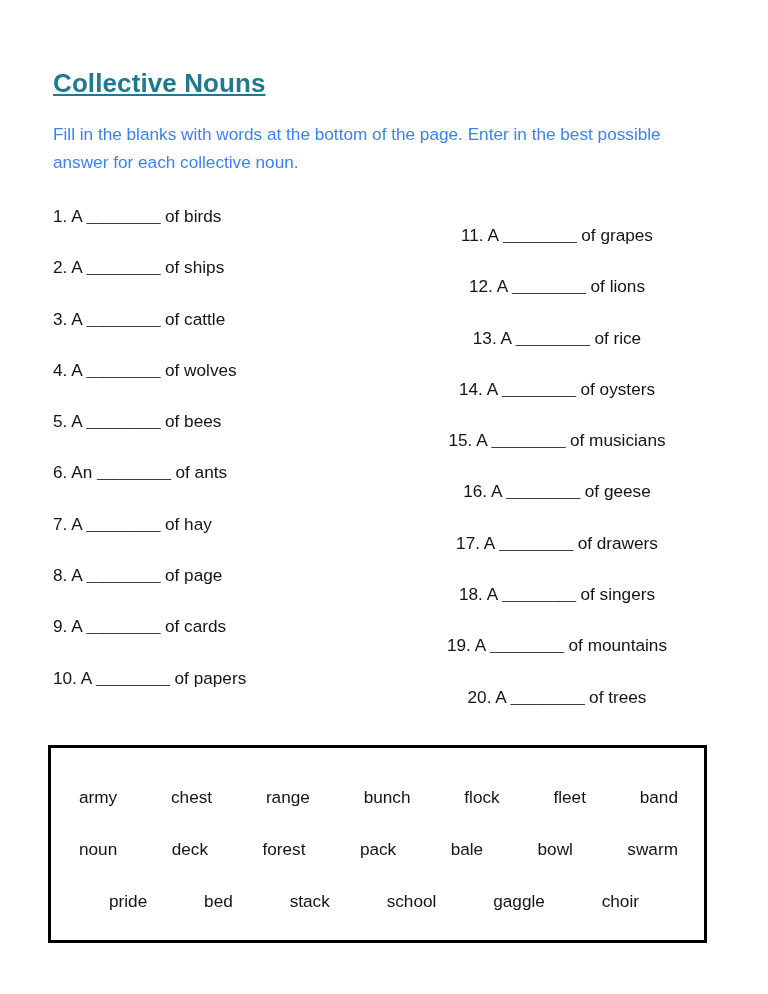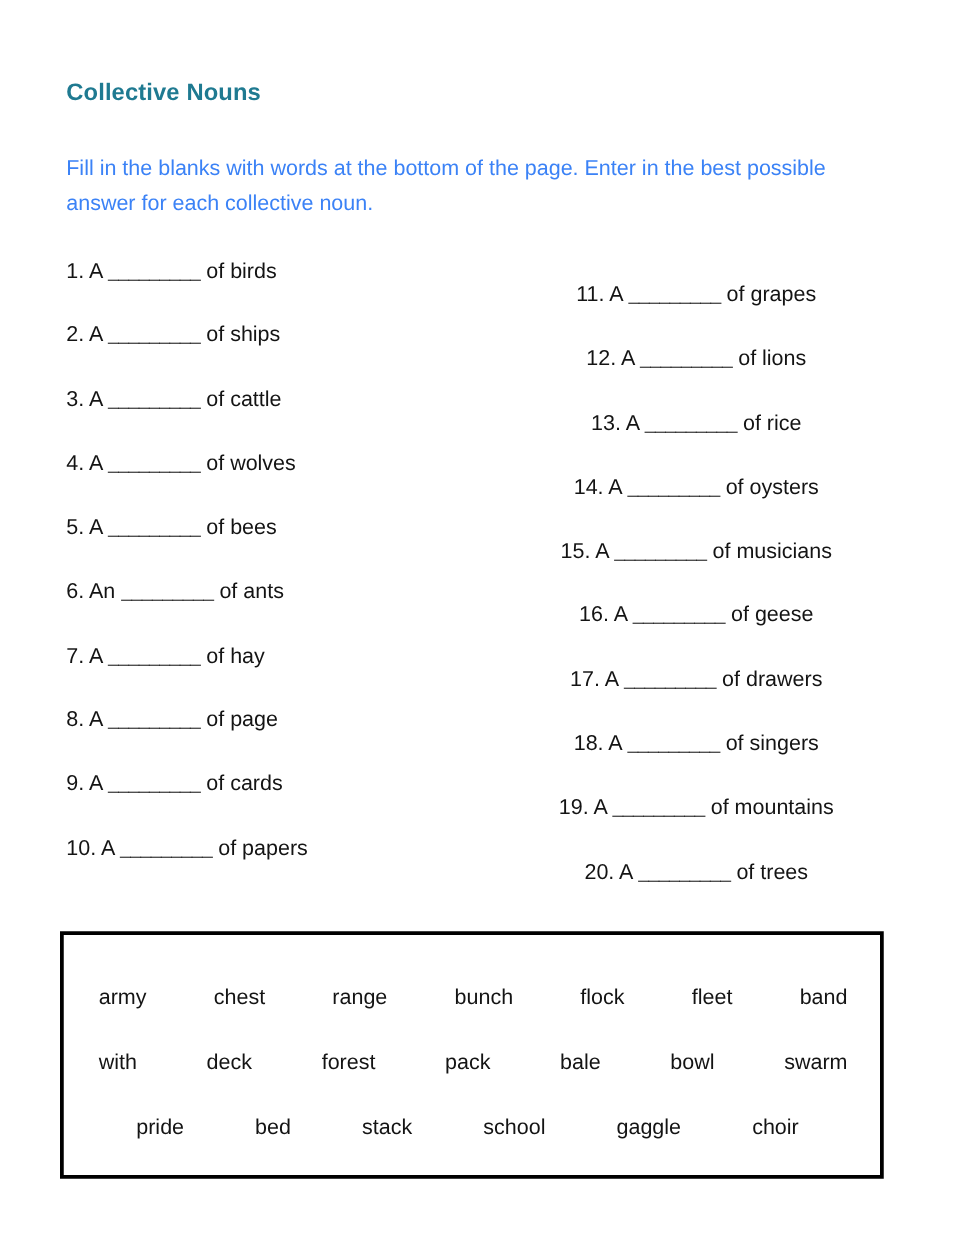--- a/index.html
+++ b/index.html
@@ -20,26 +20,27 @@
     margin: 0 auto;
     background: #ffffff;
     overflow: hidden;
   }
 
   
   #worksheet-title {
     position: absolute;
     left: 53px;
     top: 52px;
-    font-size: 19px;
+    font-size: 26px;
     font-weight: bold;
     letter-spacing: 0.1px;
     color: #1f7a91;
     line-height: 1.1;
     white-space: nowrap;
+    text-decoration: underline;
   }
   #worksheet-instructions {
     position: absolute;
     left: 53px;
     top: 103px;
     width: 620px;
     font-size: 17.2px;
     line-height: 28px;
     color: #3b82f6;
   }
@@ -142,21 +143,21 @@
       <div class="word-bank-row row-1 spread">
         <span class="word-bank-word">army</span>
         <span class="word-bank-word">chest</span>
         <span class="word-bank-word">range</span>
         <span class="word-bank-word">bunch</span>
         <span class="word-bank-word">flock</span>
         <span class="word-bank-word">fleet</span>
         <span class="word-bank-word">band</span>
       </div>
       <div class="word-bank-row row-2 spread">
-        <span class="word-bank-word">with</span>
+        <span class="word-bank-word">noun</span>
         <span class="word-bank-word">deck</span>
         <span class="word-bank-word">forest</span>
         <span class="word-bank-word">pack</span>
         <span class="word-bank-word">bale</span>
         <span class="word-bank-word">bowl</span>
         <span class="word-bank-word">swarm</span>
       </div>
       <div class="word-bank-row row-3">
         <span class="word-bank-word">pride</span>
         <span class="word-bank-word">bed</span>

